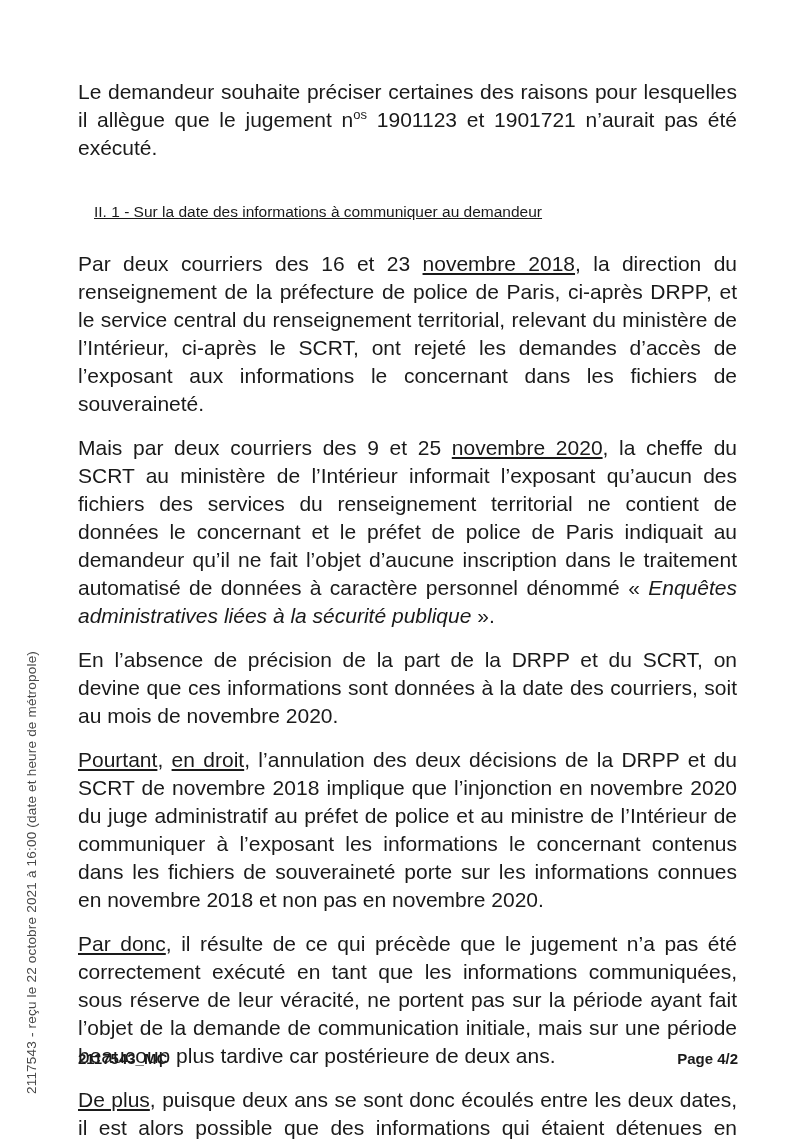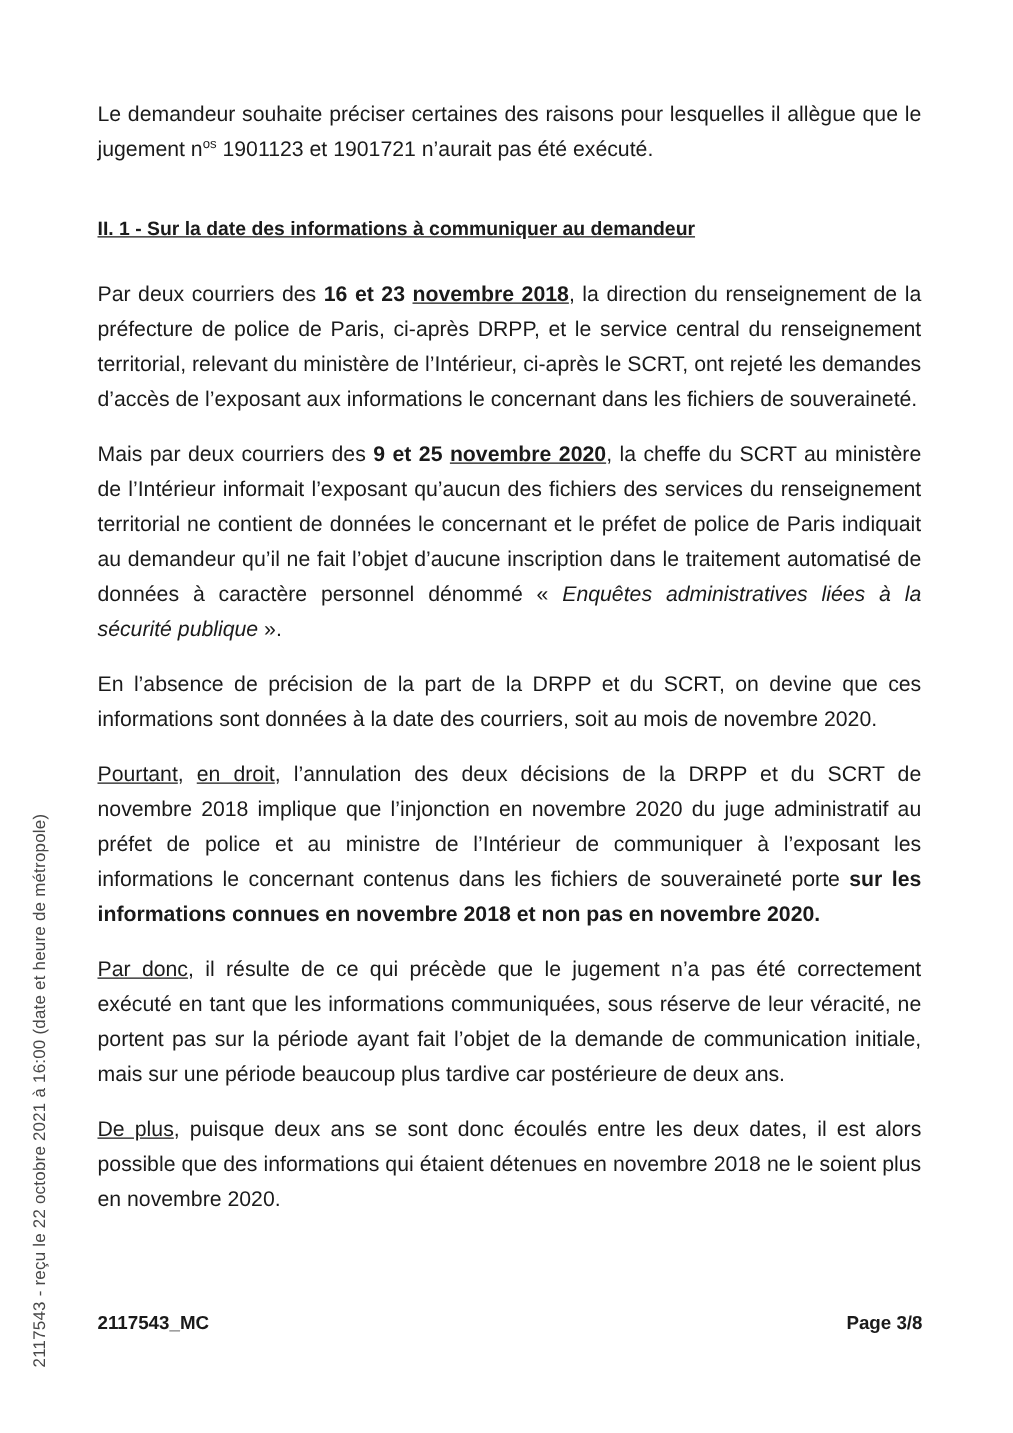--- a/index.html
+++ b/index.html
@@ -18,31 +18,31 @@
     left: 78px; top: 78px; width: 659px;
   }
   .doc-title {
     font-size: 18px; line-height: 24px;
     font-weight: bold;
     text-decoration: underline;
     margin: 0 0 32px 0;
   }
   .section-heading {
     font-size: 15.5px; line-height: 24px;
-    font-weight: bold;
+    font-weight: normal;
     text-decoration: underline;
-    margin: 38px 0 26px 0;
+    margin: 38px 0 26px 16px;
   }
   .para {
-    font-size: 17px; line-height: 28px;
+    font-size: 21px; line-height: 28px;
     text-align: justify;
     margin: 0 0 16px 0;
   }
   .para:last-child { margin-bottom: 6px; }
-  .b { font-weight: bold; }
+  .b { font-weight: normal; }
   .u { text-decoration: underline; }
   .i { font-style: italic; }
   .para sup { font-size: 62%; line-height: 0; vertical-align: super; }
 
   .footer {
     position: absolute;
     left: 78px; right: 72px; top: 1050px;
     display: flex;
     justify-content: space-between;
     font-size: 15px;
@@ -74,16 +74,16 @@
       <p class="para"><span>Par deux courriers des </span><span class="b">16 et 23 </span><span class="b u">novembre 2018</span><span>, la direction du renseignement de la préfecture de police de Paris, ci-après DRPP, et le service central du renseignement territorial, relevant du ministère de l’Intérieur, ci-après le SCRT, ont rejeté les demandes d’accès de l’exposant aux informations le concernant dans les fichiers de souveraineté.</span></p>
       <p class="para"><span>Mais par deux courriers des </span><span class="b">9 et 25 </span><span class="b u">novembre 2020</span><span>, la cheffe du SCRT au ministère de l’Intérieur informait l’exposant qu’aucun des fichiers des services du renseignement territorial ne contient de données le concernant et le préfet de police de Paris indiquait au demandeur qu’il ne fait l’objet d’aucune inscription dans le traitement automatisé de données à caractère personnel dénommé « </span><span class="i">Enquêtes administratives liées à la sécurité publique</span><span> ».</span></p>
       <p class="para"><span>En l’absence de précision de la part de la DRPP et du SCRT, on devine que ces informations sont données à la date des courriers, soit au mois de novembre 2020.</span></p>
       <p class="para"><span class="u">Pourtant</span><span>, </span><span class="u">en droit</span><span>, l’annulation des deux décisions de la DRPP et du SCRT de novembre 2018 implique que l’injonction en novembre 2020 du juge administratif au préfet de police et au ministre de l’Intérieur de communiquer à l’exposant les informations le concernant contenus dans les fichiers de souveraineté porte </span><span class="b">sur les informations connues en novembre 2018 et non pas en novembre 2020.</span></p>
       <p class="para"><span class="u">Par donc</span><span>, il résulte de ce qui précède que le jugement n’a pas été correctement exécuté en tant que les informations communiquées, sous réserve de leur véracité, ne portent pas sur la période ayant fait l’objet de la demande de communication initiale, mais sur une période beaucoup plus tardive car postérieure de deux ans.</span></p>
       <p class="para"><span class="u">De plus</span><span>, puisque deux ans se sont donc écoulés entre les deux dates, il est alors possible que des informations qui étaient détenues en novembre 2018 ne le soient plus en novembre 2020.</span></p>
     </div>
 
   <div class="footer">
     <span>2117543_MC</span>
-    <span>Page 3/8</span>
+    <span>Page 4/2</span>
   </div>
 
 </div>
 
 </body></html>

